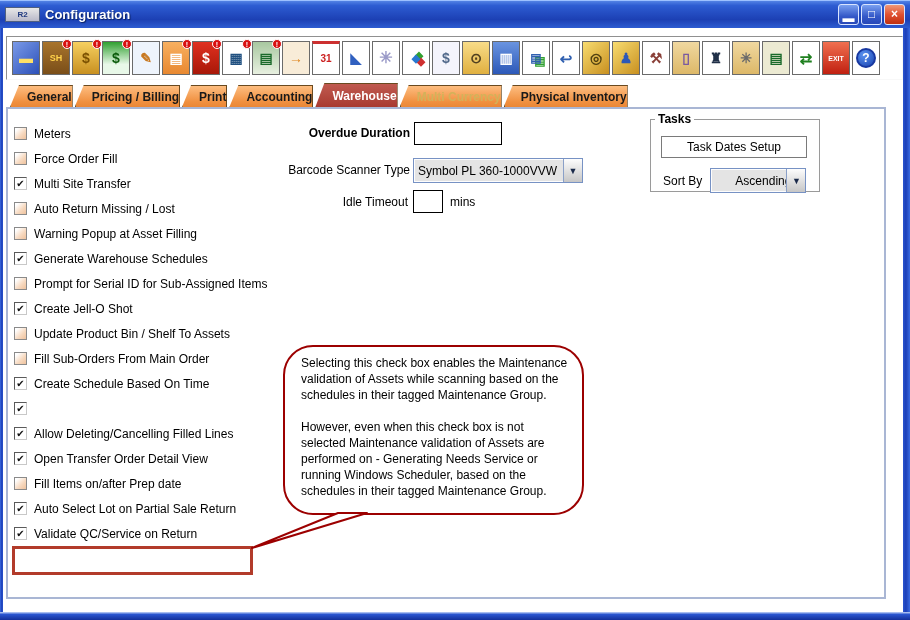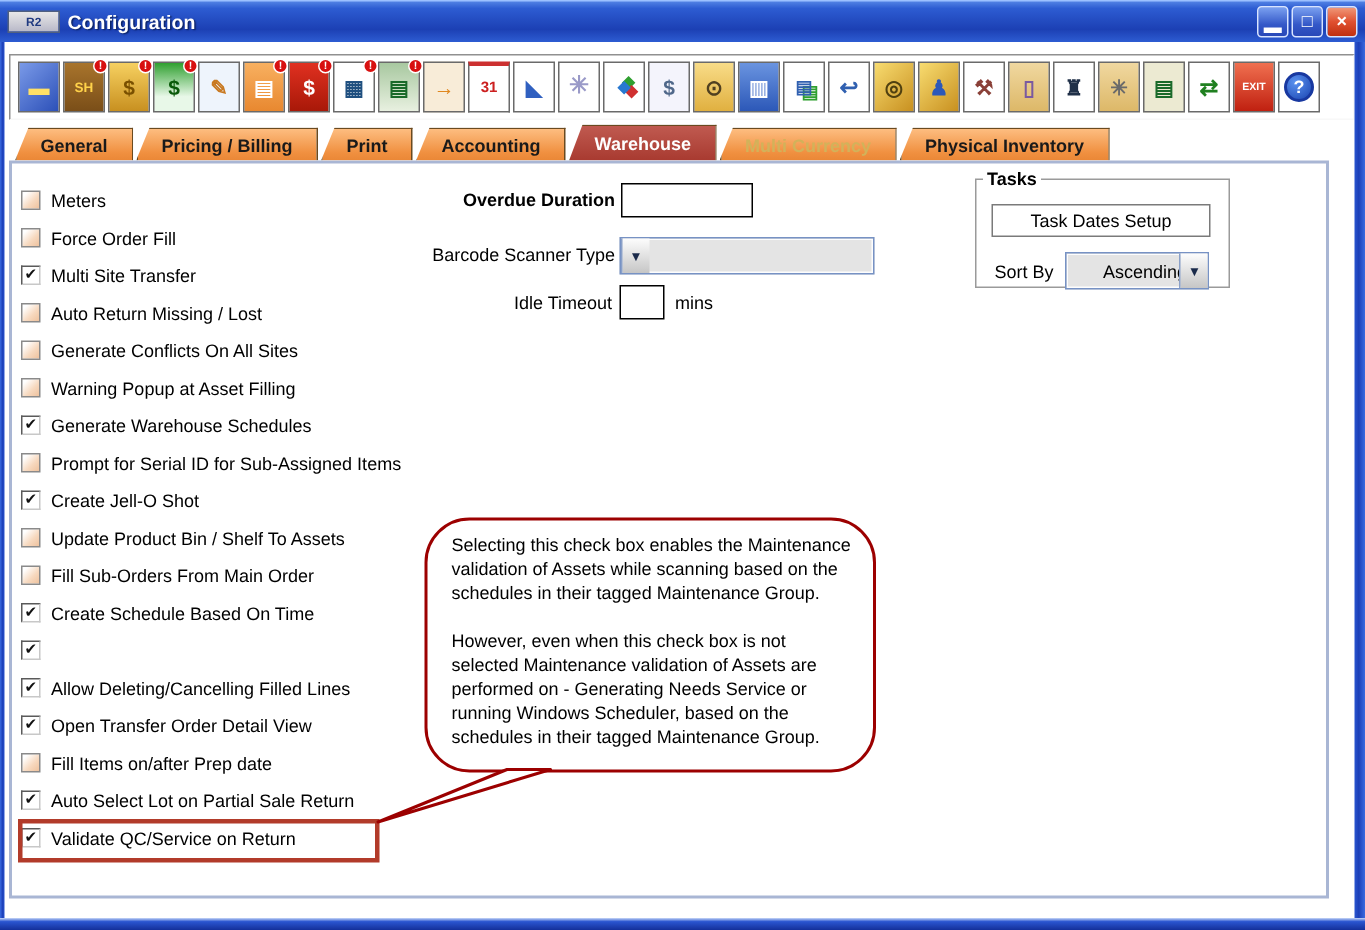--- a/index.html
+++ b/index.html
@@ -64,21 +64,21 @@
   .i25 { background:linear-gradient(180deg,#f0d8a0,#ddb868); color:#6a6a6a; }
   .i26 { background:#ecead2; color:#1a6a2a; }
   .i27 { background:#fff; color:#208020; font-size:15px; }
   .i28 { background:linear-gradient(180deg,#f07050,#c02010); color:#fff; font-size:7px; letter-spacing:0; }
   .i29 { background:#fff; }
   .help-circle { width:20px; height:20px; border-radius:50%; background:radial-gradient(circle at 35% 30%,#5a92f0,#1a44b0);
     border:2px solid #1838a0; color:#fff; font-size:12px; font-weight:bold; display:flex; align-items:center; justify-content:center; }
 
   
   .tabstrip { position:absolute; left:10px; top:85px; height:22px; display:flex; gap:2px; z-index:3; }
-  .tab { height:22px; padding:0 16px 0 16px; display:flex; align-items:center;
+  .tab { height:22px; padding:0 0 0 16px; display:flex; align-items:center;
     font-size:12px; font-weight:bold; color:#1a1a1a;
     background:linear-gradient(180deg,#fdbd80,#f09040 75%,#ea8736);
     border:1px solid #6a4a20; border-bottom:none;
     clip-path:polygon(9px 0, 100% 0, 100% 100%, 0 100%); }
   .tab.active { background:linear-gradient(180deg,#c05a50,#a83a30); color:#fff; height:24px; margin-top:-2px; z-index:4; }
   .tab.disabled { color:#d2b25a; }
 
   
   .panel { position:absolute; left:6px; top:107px; width:880px; height:492px; background:#fff;
     border:2px solid #a9b6d4; z-index:1; }
@@ -268,24 +268,20 @@
     <div class="cbrow">
         <span class="cb checked"></span>
         <span class="cblabel">Multi Site Transfer</span>
       </div>
     <div class="cbrow">
         <span class="cb"></span>
         <span class="cblabel">Auto Return Missing / Lost</span>
       </div>
     <div class="cbrow">
         <span class="cb"></span>
-        <span class="cblabel">Generate Conflicts On All Sites</span>
-      </div>
-    <div class="cbrow">
-        <span class="cb"></span>
         <span class="cblabel">Warning Popup at Asset Filling</span>
       </div>
     <div class="cbrow">
         <span class="cb checked"></span>
         <span class="cblabel">Generate Warehouse Schedules</span>
       </div>
     <div class="cbrow">
         <span class="cb"></span>
         <span class="cblabel">Prompt for Serial ID for Sub-Assigned Items</span>
       </div>
@@ -330,20 +326,21 @@
       </div>
   </div>
 
   <div class="hlbox"></div>
 
   <div class="flabel" style="left:300px;top:126px;width:110px;font-weight:bold;">Overdue Duration</div>
   <input class="tfield" style="left: 414px; top: 122px; width: 88px; height: 23px;" value="">
 
   <div class="flabel" style="left:288px;top:163px;width:122px;">Barcode Scanner Type</div>
   <div class="combo" style="left:413px;top:158px;width:170px;height:25px;">
+    <span class="val">Symbol PL 360-1000VVW</span>
     <span class="drop">▼</span>
   </div>
 
   <div class="flabel" style="left:330px;top:195px;width:78px;">Idle Timeout</div>
   <input class="tfield" style="left: 413px; top: 190px; width: 30px; height: 23px;" value="">
   <span class="suffix" style="left:450px;top:195px;">mins</span>
 
   <fieldset class="tasks">
     <legend>Tasks</legend>
     <div class="taskbtn">Task Dates Setup</div>

